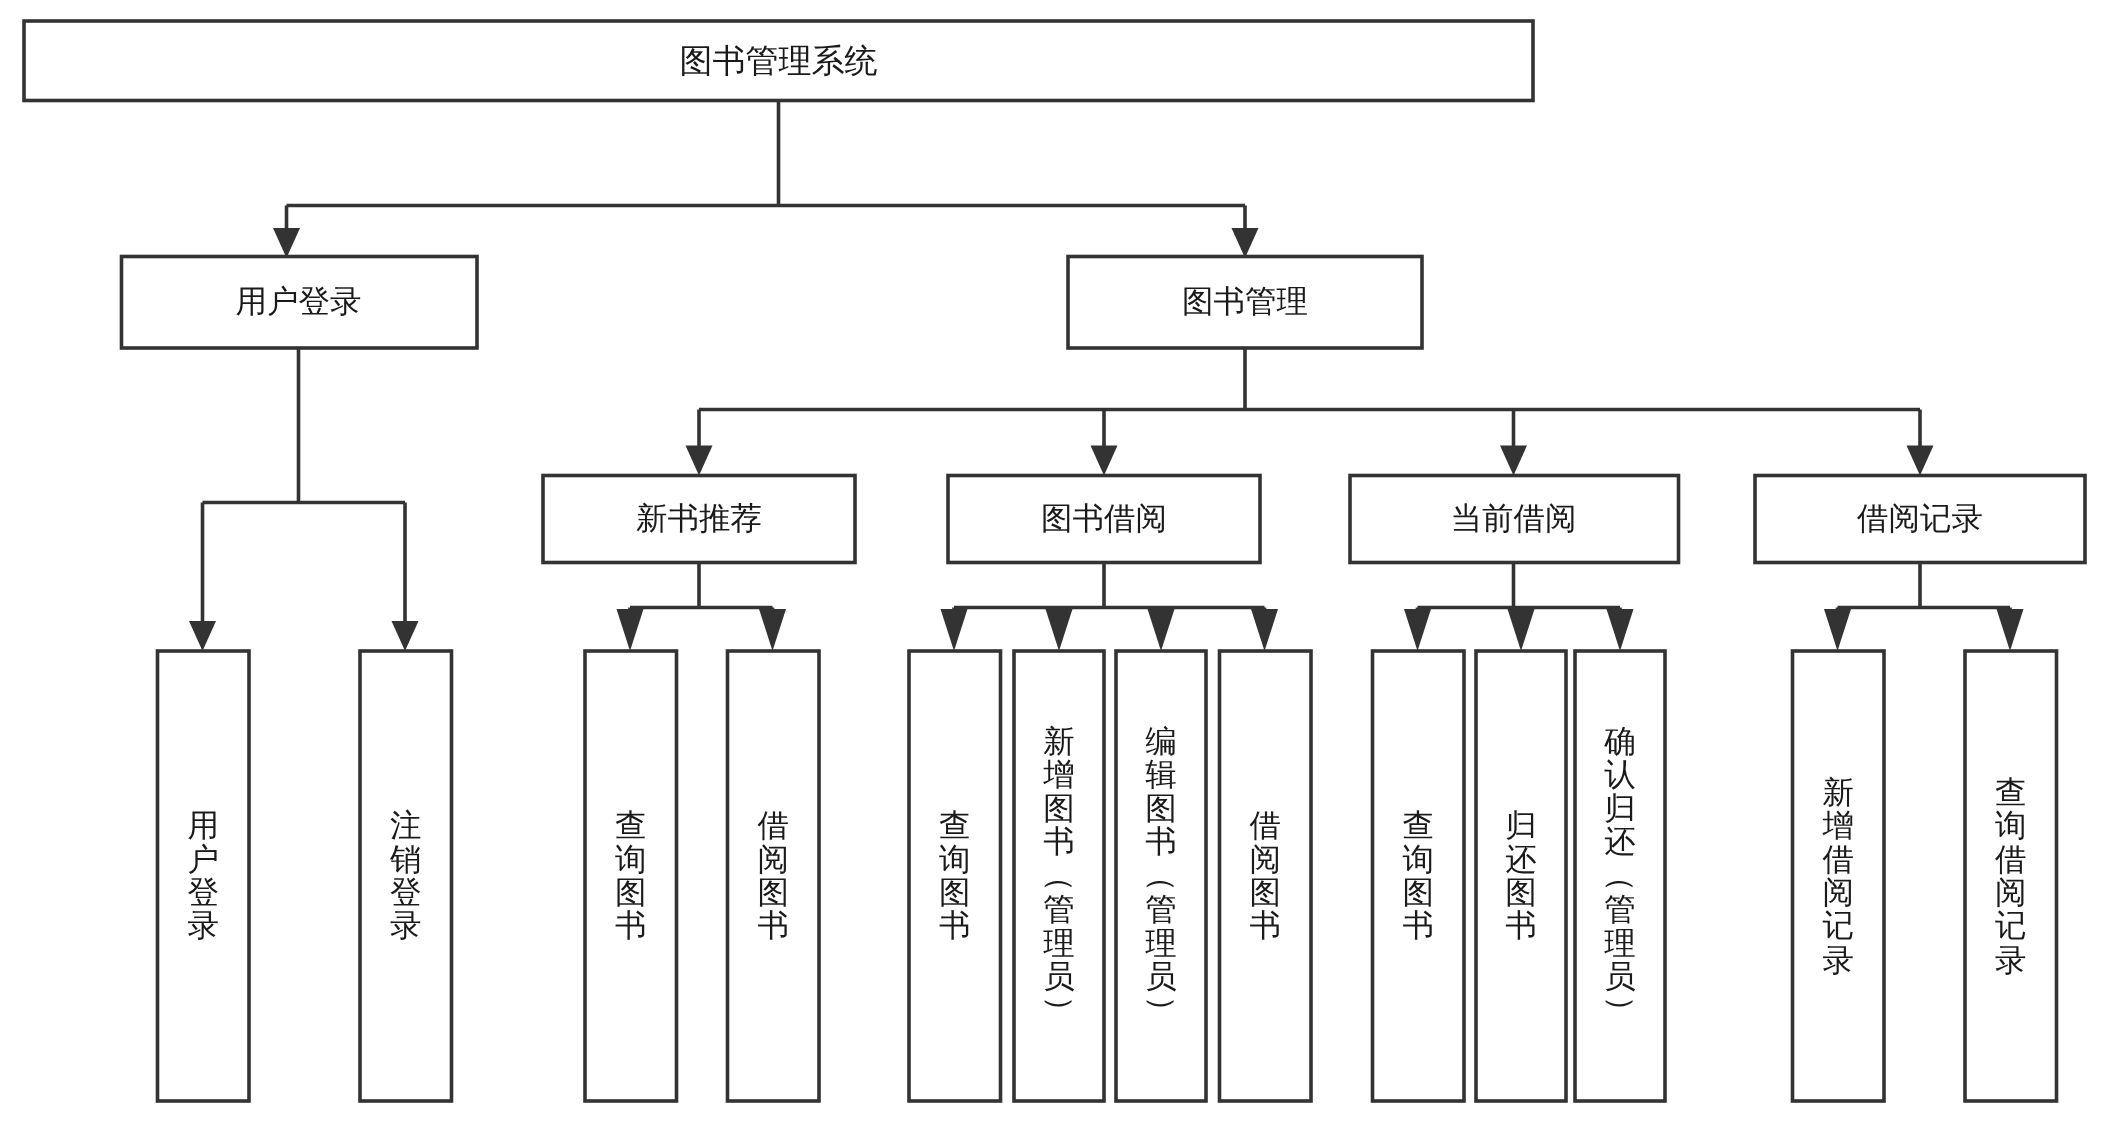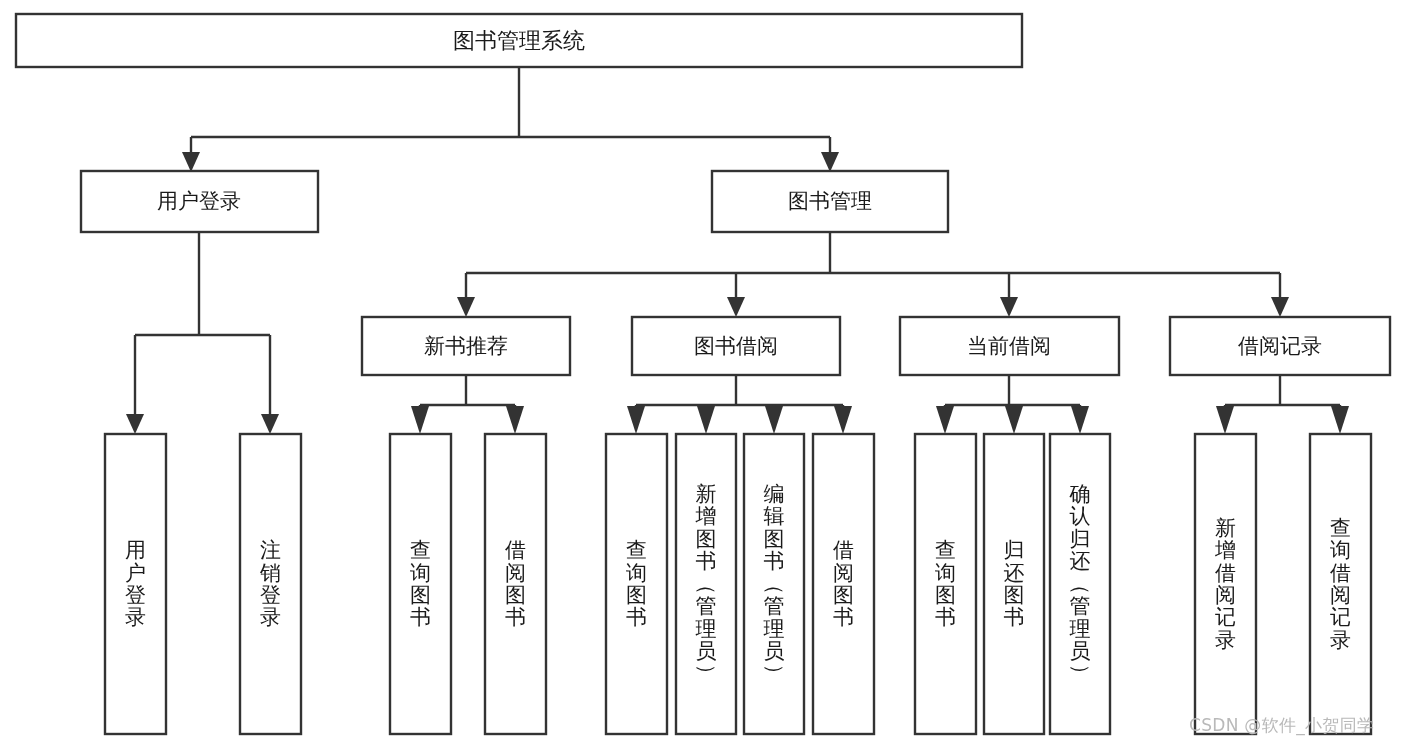--- a/index.html
+++ b/index.html
@@ -303,14 +303,13 @@
 
   <div class="vlabel" style="left:1310px; top:434px; width:61px; height:300px;">
       <span class="ch">查</span>
       <span class="ch">询</span>
       <span class="ch">借</span>
       <span class="ch">阅</span>
       <span class="ch">记</span>
       <span class="ch">录</span>
     </div>
 
-  <div class="watermark">CSDN @软件_小贺同学</div>
 </div>
 
 </body></html>

